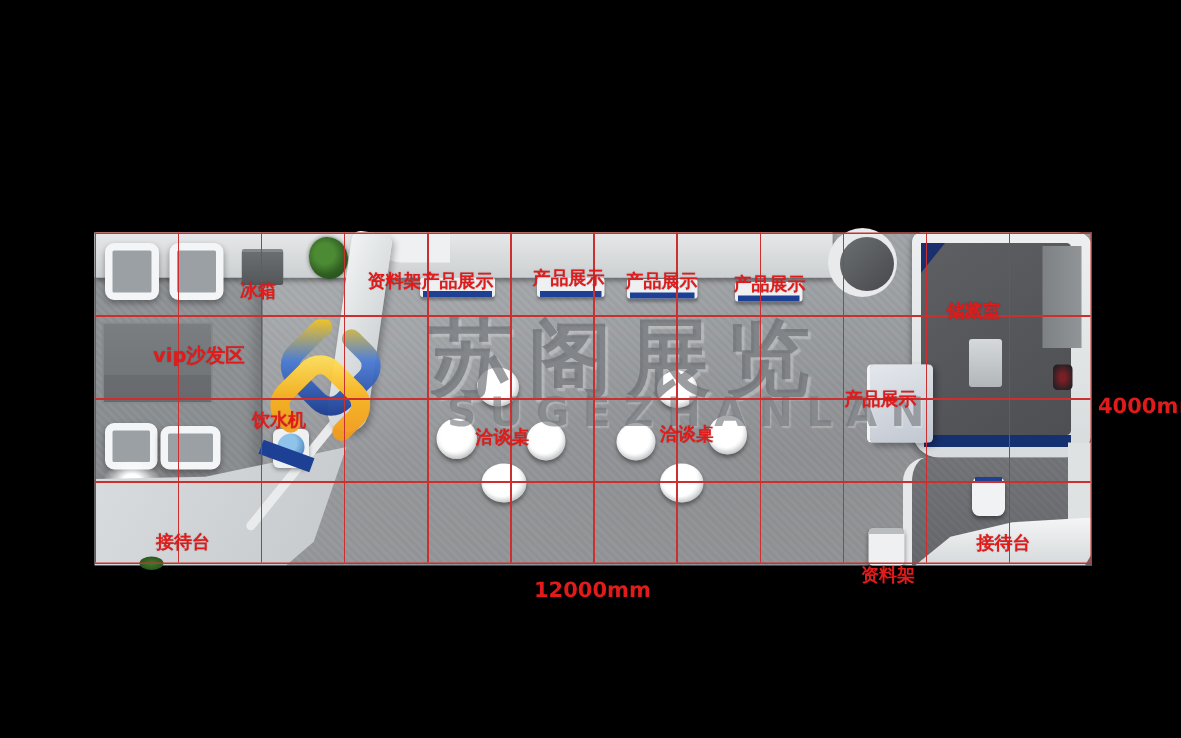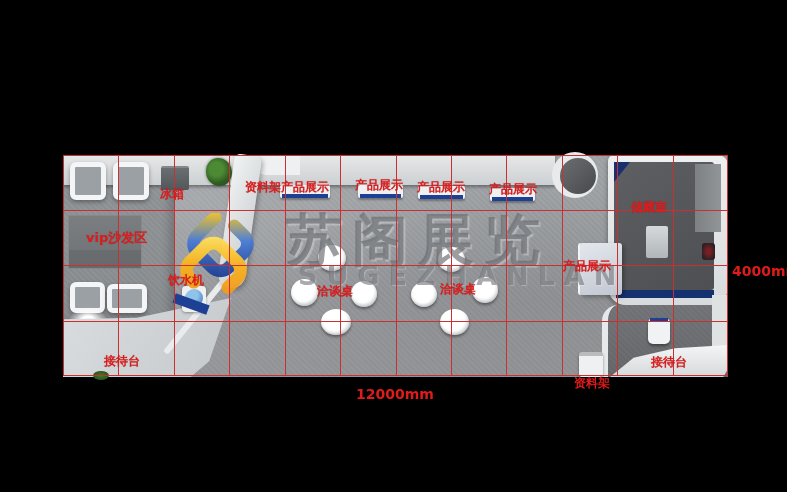--- a/index.html
+++ b/index.html
@@ -178,21 +178,21 @@
   <div id="grid" style="background-image: repeating-linear-gradient(90deg, rgb(201, 48, 47) 0px, rgb(201, 48, 47) 1px, transparent 1px, transparent 55.4167px), repeating-linear-gradient(rgb(201, 48, 47) 0px, rgb(201, 48, 47) 1px, transparent 1px, transparent 55.25px); border-right: 1px solid rgb(201, 48, 47); border-bottom: 1px solid rgb(201, 48, 47);"></div>
 
   <div id="annos" style="left:0;top:0;width:787px;height:492px;pointer-events:none;">
       <span class="anno" style="left: 160px; top: 188px;">冰箱</span>
       <span class="anno" style="left: 245px; top: 181px;">资料架</span>
       <span class="anno" style="left: 281px; top: 181px;">产品展示</span>
       <span class="anno" style="left: 355px; top: 179px;">产品展示</span>
       <span class="anno" style="left: 417px; top: 181px;">产品展示</span>
       <span class="anno" style="left: 489px; top: 183px;">产品展示</span>
       <span class="anno" style="left: 631px; top: 201px;">储藏室</span>
-      <span class="anno" style="left: 86px; top: 231px; font-size: 13px;">vip沙发区</span>
+      <span class="anno" style="left: 102px; top: 231px; font-size: 13px;">vip沙发区</span>
       <span class="anno" style="left: 563px; top: 260px;">产品展示</span>
       <span class="anno" style="left: 168px; top: 274px;">饮水机</span>
       <span class="anno" style="left: 317px; top: 285px;">洽谈桌</span>
       <span class="anno" style="left: 440px; top: 283px;">洽谈桌</span>
       <span class="anno" style="left: 104px; top: 355px;">接待台</span>
       <span class="anno" style="left: 651px; top: 356px;">接待台</span>
       <span class="anno" style="left: 574px; top: 377px;">资料架</span>
     </div>
 
   <div class="dim" style="left:356px;top:386px;">12000mm</div>

